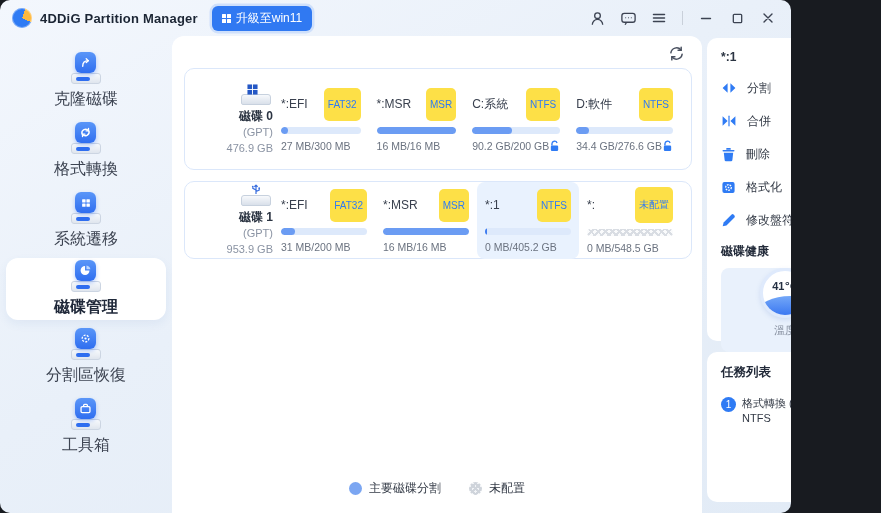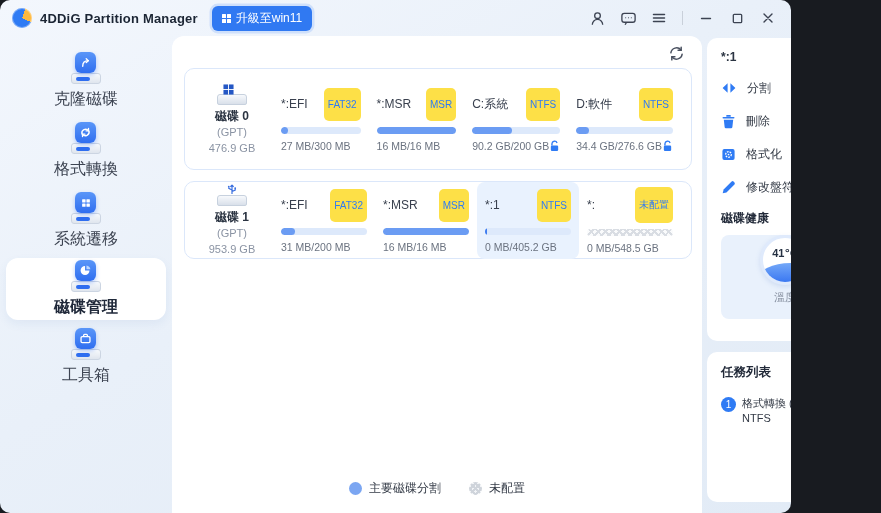--- a/index.html
+++ b/index.html
@@ -40,21 +40,21 @@
 
   
   .main{ position:absolute; left:172px; top:36px; width:530px; height:477px; background:#fff;
     border-radius:12px 12px 0 0; }
   .refresh-btn{ position:absolute; top:7px; right:16px; width:20px; height:20px; display:flex;
     align-items:center; justify-content:center; cursor:pointer; }
   .disk-card{ position:absolute; left:12px; right:10px; border:1px solid #dbe7fa; border-radius:10px;
     display:flex; align-items:center; padding:0 10px 0 6px; background:#fff; }
   .disk-card.c0{ top:32px; height:102px; }
   .disk-card.c1{ top:145px; height:78px; }
-  .disk-info{ width:82px; flex:0 0 82px; display:flex; flex-direction:column; align-items:center; text-align:center; cursor:pointer; }
+  .disk-info{ width:82px; flex:0 0 82px; display:flex; flex-direction:column; align-items:flex-end; text-align:center; cursor:pointer; }
   .disk-name{ font-size:12px; font-weight:bold; color:#2b3442; margin-top:3px; }
   .disk-sub{ font-size:11px; color:#8a93a3; line-height:1.45; }
   .hd-ico{ position:relative; width:34px; height:24px; }
   .hd-base{ position:absolute; bottom:0; left:2px; width:30px; height:11px; border-radius:3px 3px 2px 2px;
     background:linear-gradient(#f7f9fc,#d9e0ea); border:1px solid #c7d1de; }
   .hd-badge{ position:absolute; top:0; left:8px; }
   .parts{ flex:1; display:flex; gap:0;align-items:center; }
   .part{ flex:1; padding:7px 8px 6px 8px; border-radius:8px; cursor:pointer; }
   .part.selected{ background:#e9f2fe; }
   .part-head{ display:flex; align-items:center; justify-content:space-between; margin-bottom:6px; }
@@ -225,20 +225,34 @@
         <div class="drive-badge">
             <svg width="13" height="13" viewBox="0 0 14 14">
               <path fill="#fff" d="M6.5 7 V2.2 a4.8 4.8 0 1 0 4.8 4.8z"></path>
               <path fill="#bcd6ff" d="M8 5.7 V1.6 a5 5 0 0 1 4.3 4.1z"></path>
             </svg>
           </div>
       </div>
       <div class="side-label">磁碟管理</div>
     </div>
 
+    <div class="side-item">
+      <div class="drive-ico">
+        <div class="drive-base">
+            <div class="drive-stripe"></div>
+          </div>
+        <div class="drive-badge">
+            <svg width="13" height="13" viewBox="0 0 14 14" fill="none" stroke="#fff">
+              <circle cx="7" cy="7" r="3.6" stroke-width="1.4" stroke-dasharray="2.2 1.4"></circle>
+              <circle cx="7" cy="7" r="1.2" fill="#fff" stroke="none"></circle>
+            </svg>
+          </div>
+      </div>
+      <div class="side-label">分割區恢復</div>
+    </div>
 
     <div class="side-item">
       <div class="drive-ico">
         <div class="drive-base">
             <div class="drive-stripe"></div>
           </div>
         <div class="drive-badge">
             <svg width="13" height="13" viewBox="0 0 14 14" fill="none" stroke="#fff" stroke-width="1.4">
               <rect x="2.2" y="5" width="9.6" height="6.4" rx="1.2"></rect>
               <path d="M5 5 V3.6 a1 1 0 0 1 1-1 h2 a1 1 0 0 1 1 1 V5"></path>
@@ -411,20 +425,27 @@
   <div class="ops-panel">
     <div class="ops-title">*:1</div>
 
     <div class="op-row">
       <svg width="16" height="16" viewBox="0 0 16 16" fill="#2f7bf4">
           <path d="M6.6 3.2 L1.6 8 l5 4.8z M9.4 3.2 L14.4 8 l-5 4.8z"></path>
         </svg>
       <span class="op-label">分割</span>
     </div>
     <div class="op-row">
+      <svg width="16" height="16" viewBox="0 0 16 16" fill="#2f7bf4">
+          <path d="M1.6 3.2 L6.6 8 l-5 4.8z M14.4 3.2 L9.4 8 l5 4.8z"></path>
+          <rect x="7.4" y="2.6" width="1.2" height="10.8" rx="0.6"></rect>
+        </svg>
+      <span class="op-label">合併</span>
+    </div>
+    <div class="op-row">
       <svg width="15" height="15" viewBox="0 0 16 16" fill="#2f7bf4">
           <rect x="5.6" y="1" width="4.8" height="2" rx="0.6"></rect>
           <rect x="1.6" y="3.2" width="12.8" height="1.7" rx="0.85"></rect>
           <path d="M3 6 h10 l-0.9 8.2 a1.3 1.3 0 0 1 -1.3 1.1 H5.2 a1.3 1.3 0 0 1 -1.3 -1.1z"></path>
         </svg>
       <span class="op-label">刪除</span>
     </div>
     <div class="op-row">
       <svg width="15" height="15" viewBox="0 0 16 16">
           <rect x="1.5" y="2.2" width="13" height="11.6" rx="2" fill="#2f7bf4"></rect>

